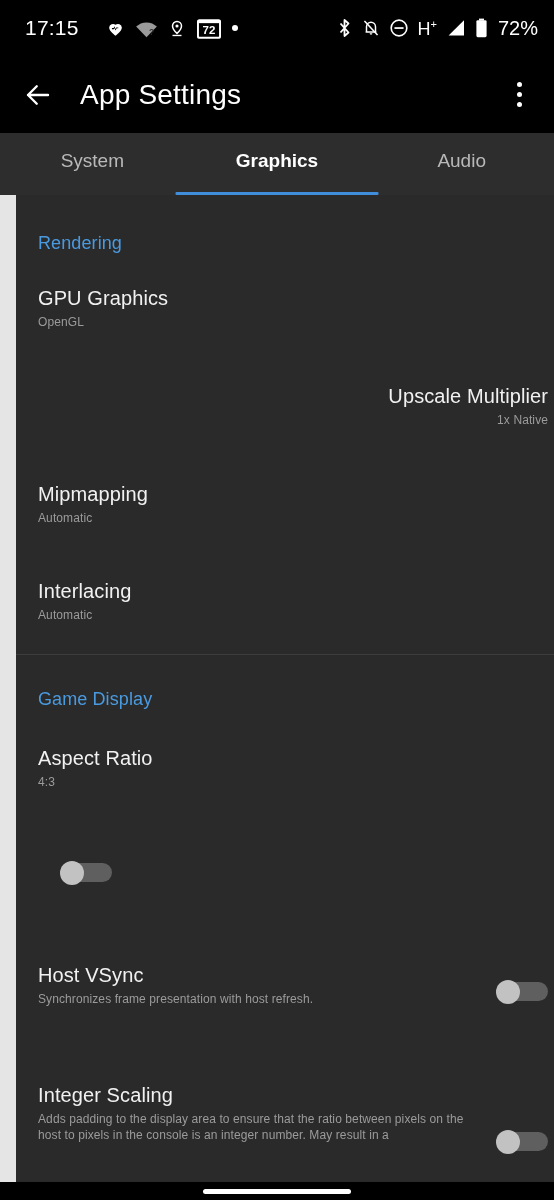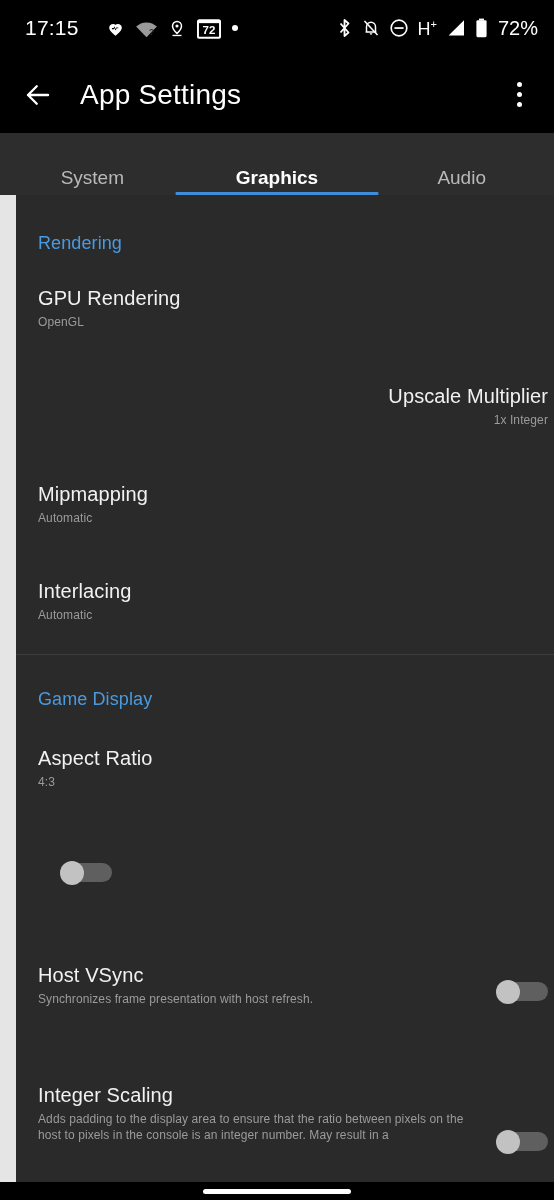--- a/index.html
+++ b/index.html
@@ -39,21 +39,21 @@
   .tb-menu { width: 50px; height: 50px; display: flex; flex-direction: column;
              align-items: center; justify-content: center; gap: 5px; margin-right: 10px; }
   .tb-menu i { width: 5px; height: 5px; border-radius: 50%; background: #fff; display: block; }
 
   
   .tabs {
     position: absolute; top: 133px; left: 0; width: 554px; height: 62px;
     background: #2d2d2d; display: flex;
   }
   .tab {
-    flex: 1; display: flex; align-items: flex-end; justify-content: center;
+    flex: 1; display: flex; align-items: center; justify-content: center;
     font-size: 19px; color: #b9b9b9; position: relative; font-weight: 400;
     padding-bottom: 6px;
   }
   .tab.active { color: #ffffff; font-weight: 700; }
   .tab.active .indicator {
     position: absolute; bottom: 0; left: 50%; transform: translateX(-50%);
     width: 203px; height: 3px; background: #3f8ddb; border-radius: 1px;
   }
 
   
@@ -210,29 +210,29 @@
       <span>Audio</span>
     </div>
   </div>
 
   <div class="content">
 
     <div class="pos section-header" style="top:38px;">Rendering</div>
 
     <div class="pos row" style="top:92px;">
       <div class="row-text">
-        <div class="row-title">GPU Rendering</div>
+        <div class="row-title">GPU Graphics</div>
         <div class="row-sub">OpenGL</div>
       </div>
     </div>
 
     <div class="pos row" style="top:190px;text-align:right;">
       <div class="row-text">
         <div class="row-title">Upscale Multiplier</div>
-        <div class="row-sub">1x Integer</div>
+        <div class="row-sub">1x Native</div>
       </div>
     </div>
 
     <div class="pos row" style="top:288px;">
       <div class="row-text">
         <div class="row-title">Mipmapping</div>
         <div class="row-sub">Automatic</div>
       </div>
     </div>
 

